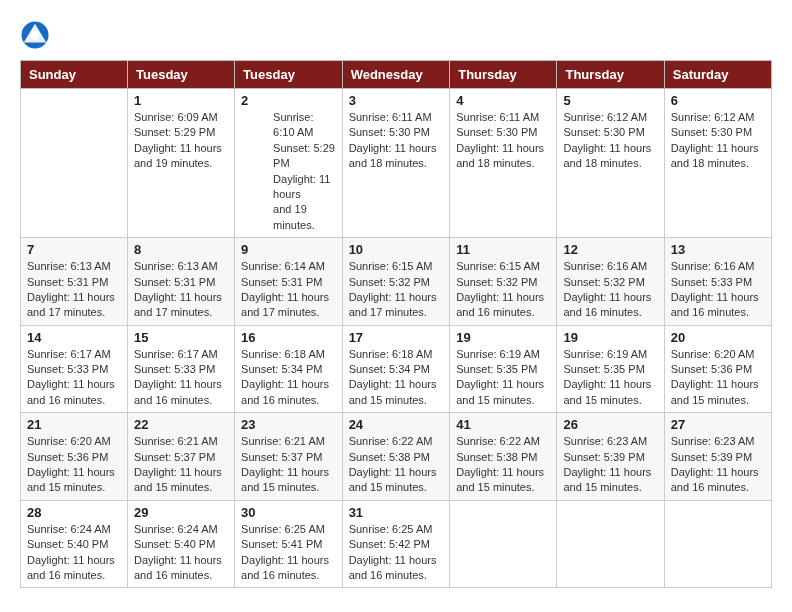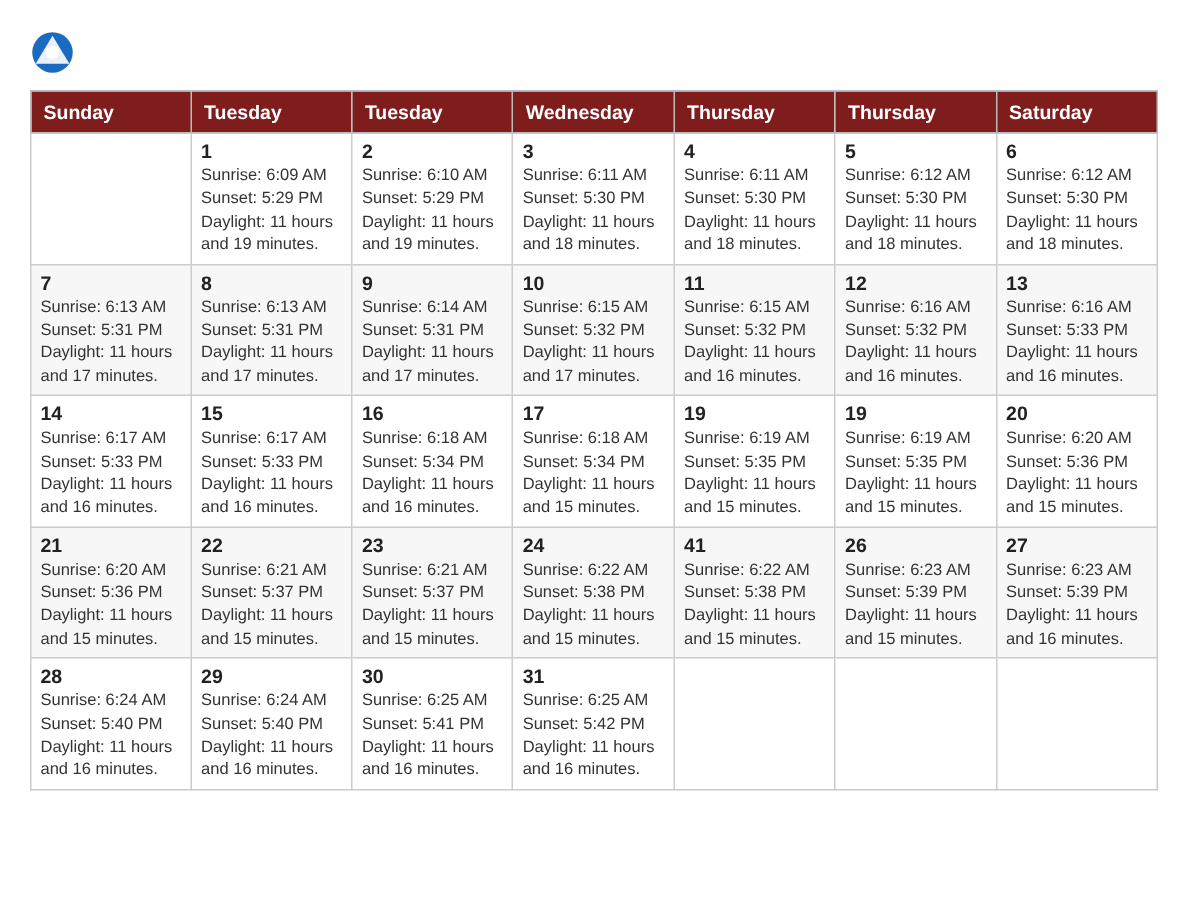--- a/index.html
+++ b/index.html
@@ -121,21 +121,21 @@
         <td class="empty"></td>
         <td>
           <span class="day-num">1</span>
           <div class="day-info" style="white-space: pre-line;">Sunrise: 6:09 AM
 Sunset: 5:29 PM
 Daylight: 11 hours
 and 19 minutes.</div>
         </td>
         <td>
           <span class="day-num">2</span>
-          <div class="day-info" style="white-space: pre-line;">Sunrise: 6:10 AM
+          <div class="day-info" style="white-space: pre-line; margin-left: 32px;">Sunrise: 6:10 AM
 Sunset: 5:29 PM
 Daylight: 11 hours
 and 19 minutes.</div>
         </td>
         <td>
           <span class="day-num">3</span>
           <div class="day-info" style="white-space: pre-line;">Sunrise: 6:11 AM
 Sunset: 5:30 PM
 Daylight: 11 hours
 and 18 minutes.</div>

